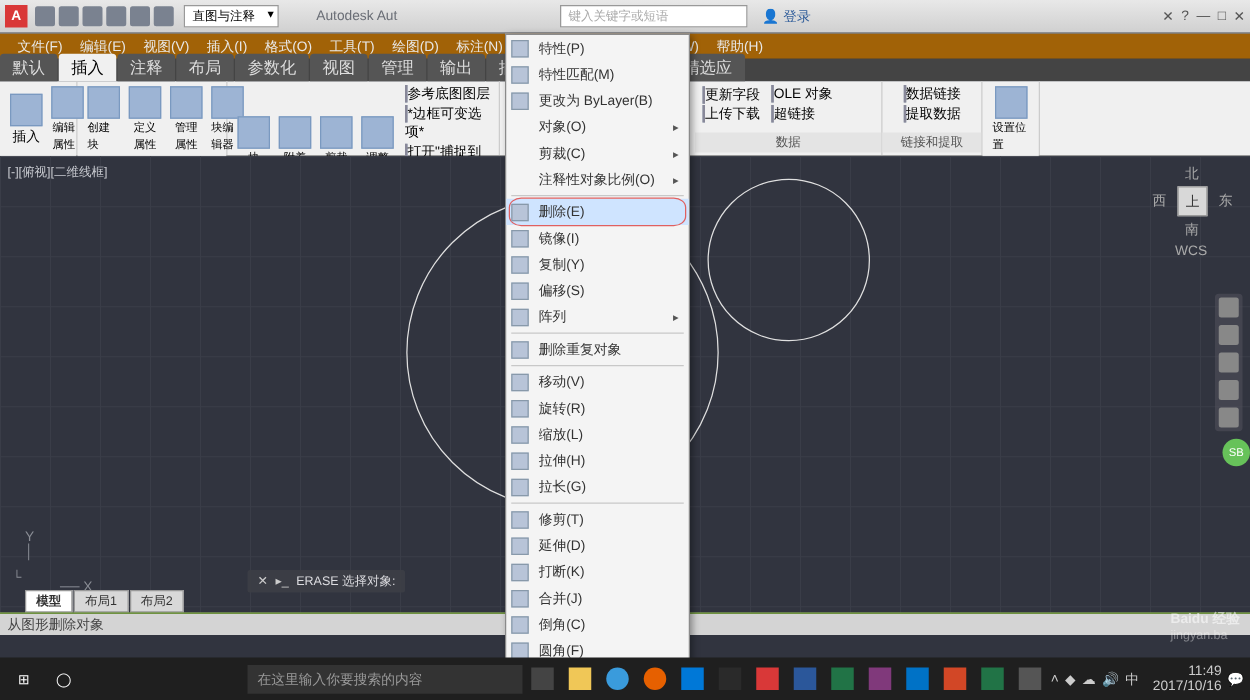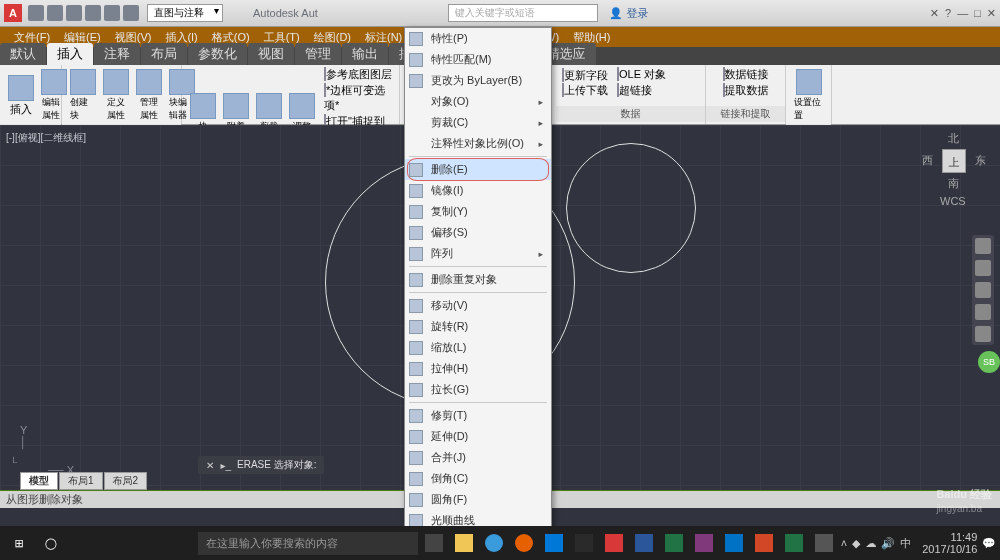--- a/index.html
+++ b/index.html
@@ -307,20 +307,24 @@
       <div class="ctx-item">
         <span class="ci"></span>
         <span>修剪(T)</span>
       </div>
       <div class="ctx-item">
         <span class="ci"></span>
         <span>延伸(D)</span>
       </div>
       <div class="ctx-item">
         <span class="ci"></span>
+        <span>打断(K)</span>
+      </div>
+      <div class="ctx-item">
+        <span class="ci"></span>
         <span>合并(J)</span>
       </div>
       <div class="ctx-item">
         <span class="ci"></span>
         <span>倒角(C)</span>
       </div>
       <div class="ctx-item">
         <span class="ci"></span>
         <span>圆角(F)</span>
       </div>

